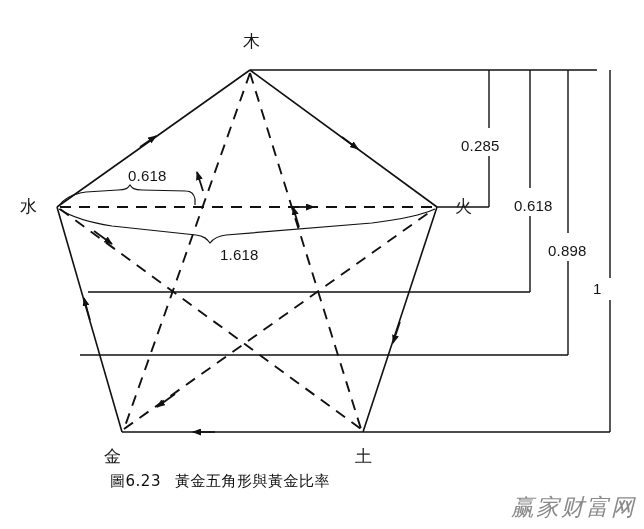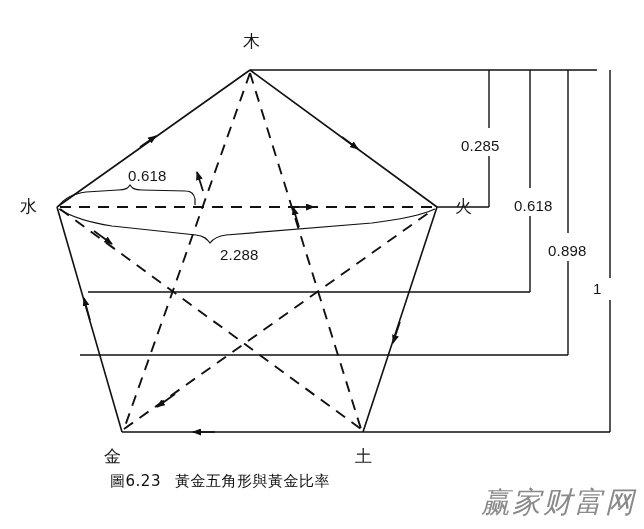--- a/index.html
+++ b/index.html
@@ -56,21 +56,21 @@
     color: #0d0d0d;
     letter-spacing: 0.5px;
     white-space: nowrap;
   }
   #caption .cap-num { margin-right: 14px; }
   #watermark {
     position: absolute;
     right: 8px;
     bottom: 6px;
     font-family: "DejaVu Sans", "Liberation Sans", sans-serif;
-    font-size: 29px;
+    font-size: 23px;
     color: #8a8a8a;
     letter-spacing: 2px;
     white-space: nowrap;
     font-style: italic;
   }
 </style>
 </head>
 <body>
 
 <div id="figure-root">
@@ -143,21 +143,21 @@
     </g>
   </svg>
 
   <span class="vlabel" style="left:243px; top:33px;">木</span>
   <span class="vlabel" style="left:20px; top:198px;">水</span>
   <span class="vlabel" style="left:455px; top:198px;">火</span>
   <span class="vlabel" style="left:104px; top:448px;">金</span>
   <span class="vlabel" style="left:355px; top:448px;">土</span>
 
   <span class="numlabel" style="left:128px; top:168px;">0.618</span>
-  <span class="numlabel" style="left:220px; top:247px;">2.288</span>
+  <span class="numlabel" style="left:220px; top:247px;">1.618</span>
 
   <span class="numlabel" style="left:461px; top:138px;">0.285</span>
   <span class="numlabel" style="left:514px; top:198px;">0.618</span>
   <span class="numlabel" style="left:548px; top:243px;">0.898</span>
   <span class="numlabel" style="left:593px; top:281px;">1</span>
 
   <div id="caption">
     <span class="cap-num">圖6.23</span><span>黃金五角形與黃金比率</span>
   </div>
 

